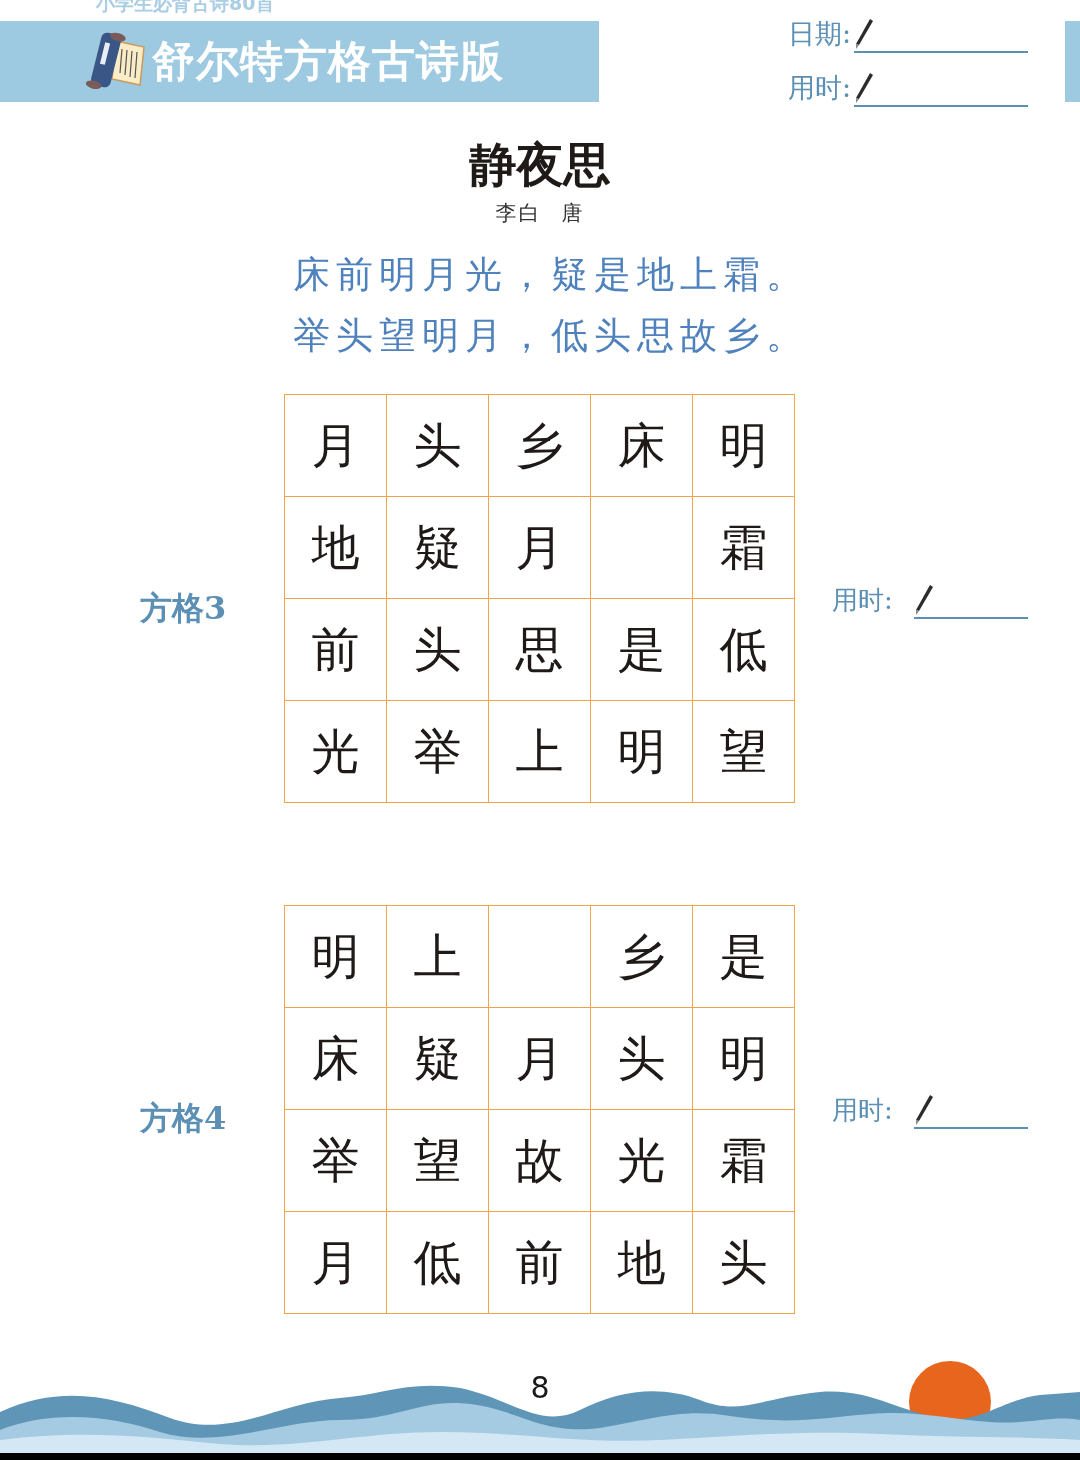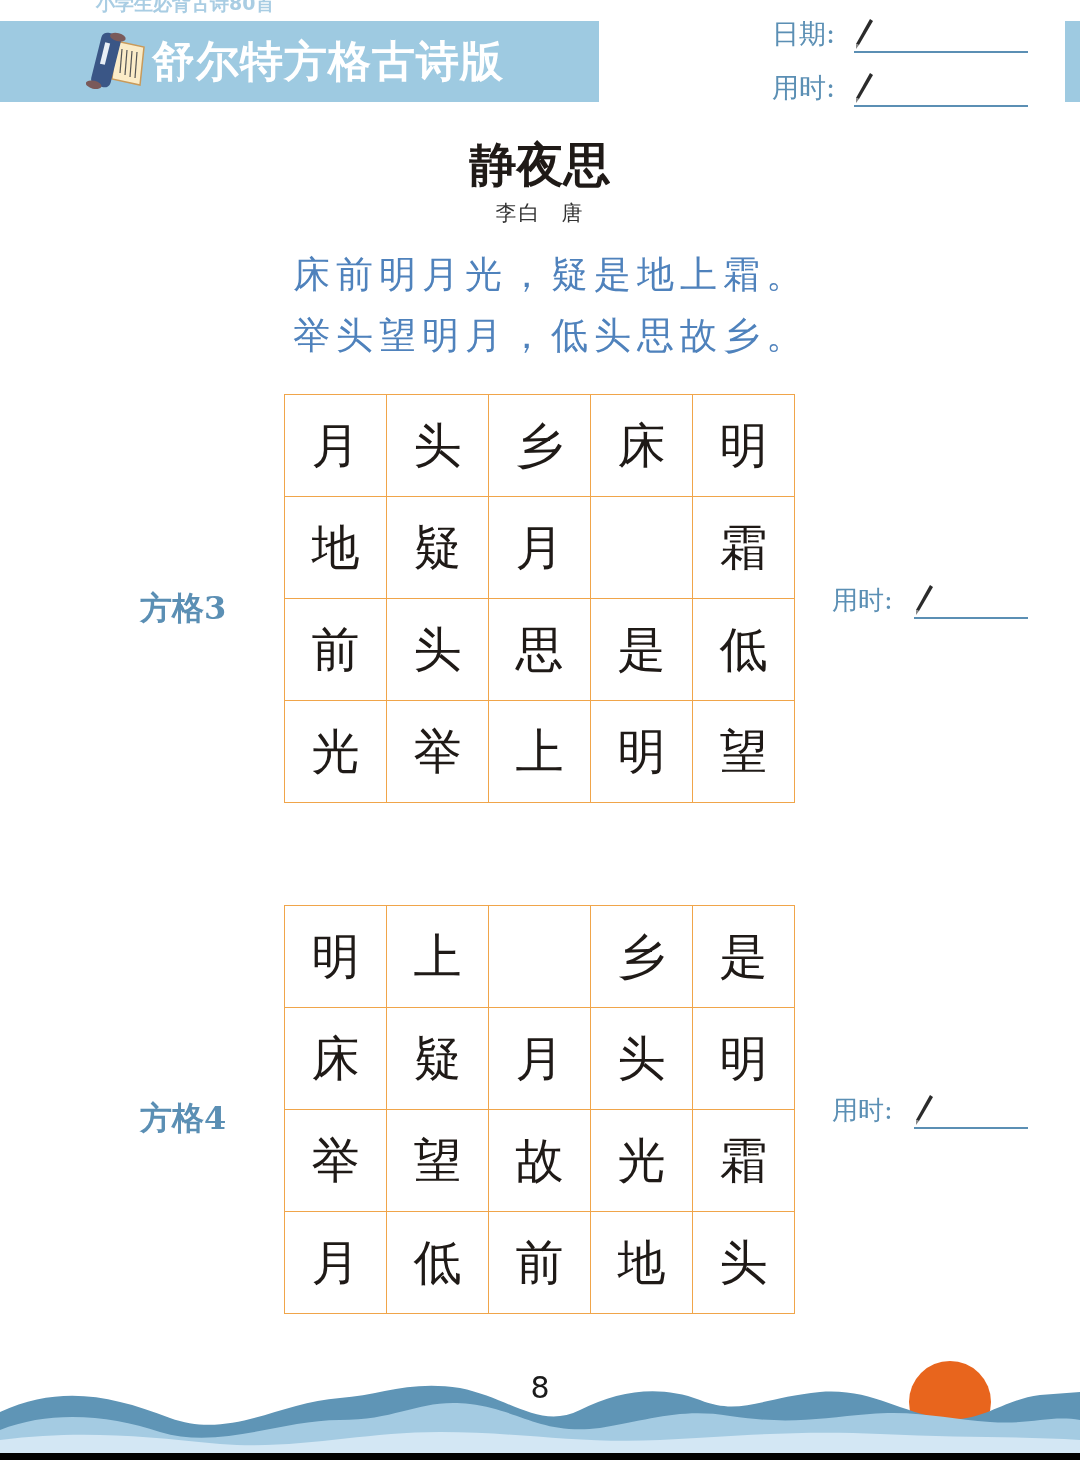--- a/index.html
+++ b/index.html
@@ -21,21 +21,21 @@
     .banner-icon { position: absolute; left: 86px; top: 6px; width: 66px; height: 68px; }
     .banner-title {
       position: absolute; left: 152px; top: 10px;
       font-family: "DejaVu Serif", serif; font-weight: bold;
       font-size: 43px; line-height: 60px; color: #ffffff; letter-spacing: 1px;
     }
     .meta-row {
       position: absolute; left: 772px; height: 40px; width: 260px;
       font-size: 27px; color: #5b8fb4; line-height: 40px;
     }
-    .meta-row .label { position: absolute; left: 0; top: 0; text-align: right; }
+    .meta-row .label { position: absolute; left: 16px; top: 0; text-align: right; }
     .meta-row .pen { position: absolute; left: 80px; top: 4px; width: 22px; height: 32px; }
     .meta-row .line { position: absolute; left: 82px; right: 4px; top: 37px; border-top: 2px solid #5b8fb4; }
     .side-tab {
       position: absolute; left: 1065px; top: 21px; width: 15px; height: 81px;
       background: #9ecae1;
     }
     .poem-title {
       position: absolute; left: 0; width: 1080px; top: 140px; text-align: center;
       font-family: "DejaVu Sans", sans-serif; font-weight: bold;
       font-size: 47px; color: #1f1a17; line-height: 50px;

